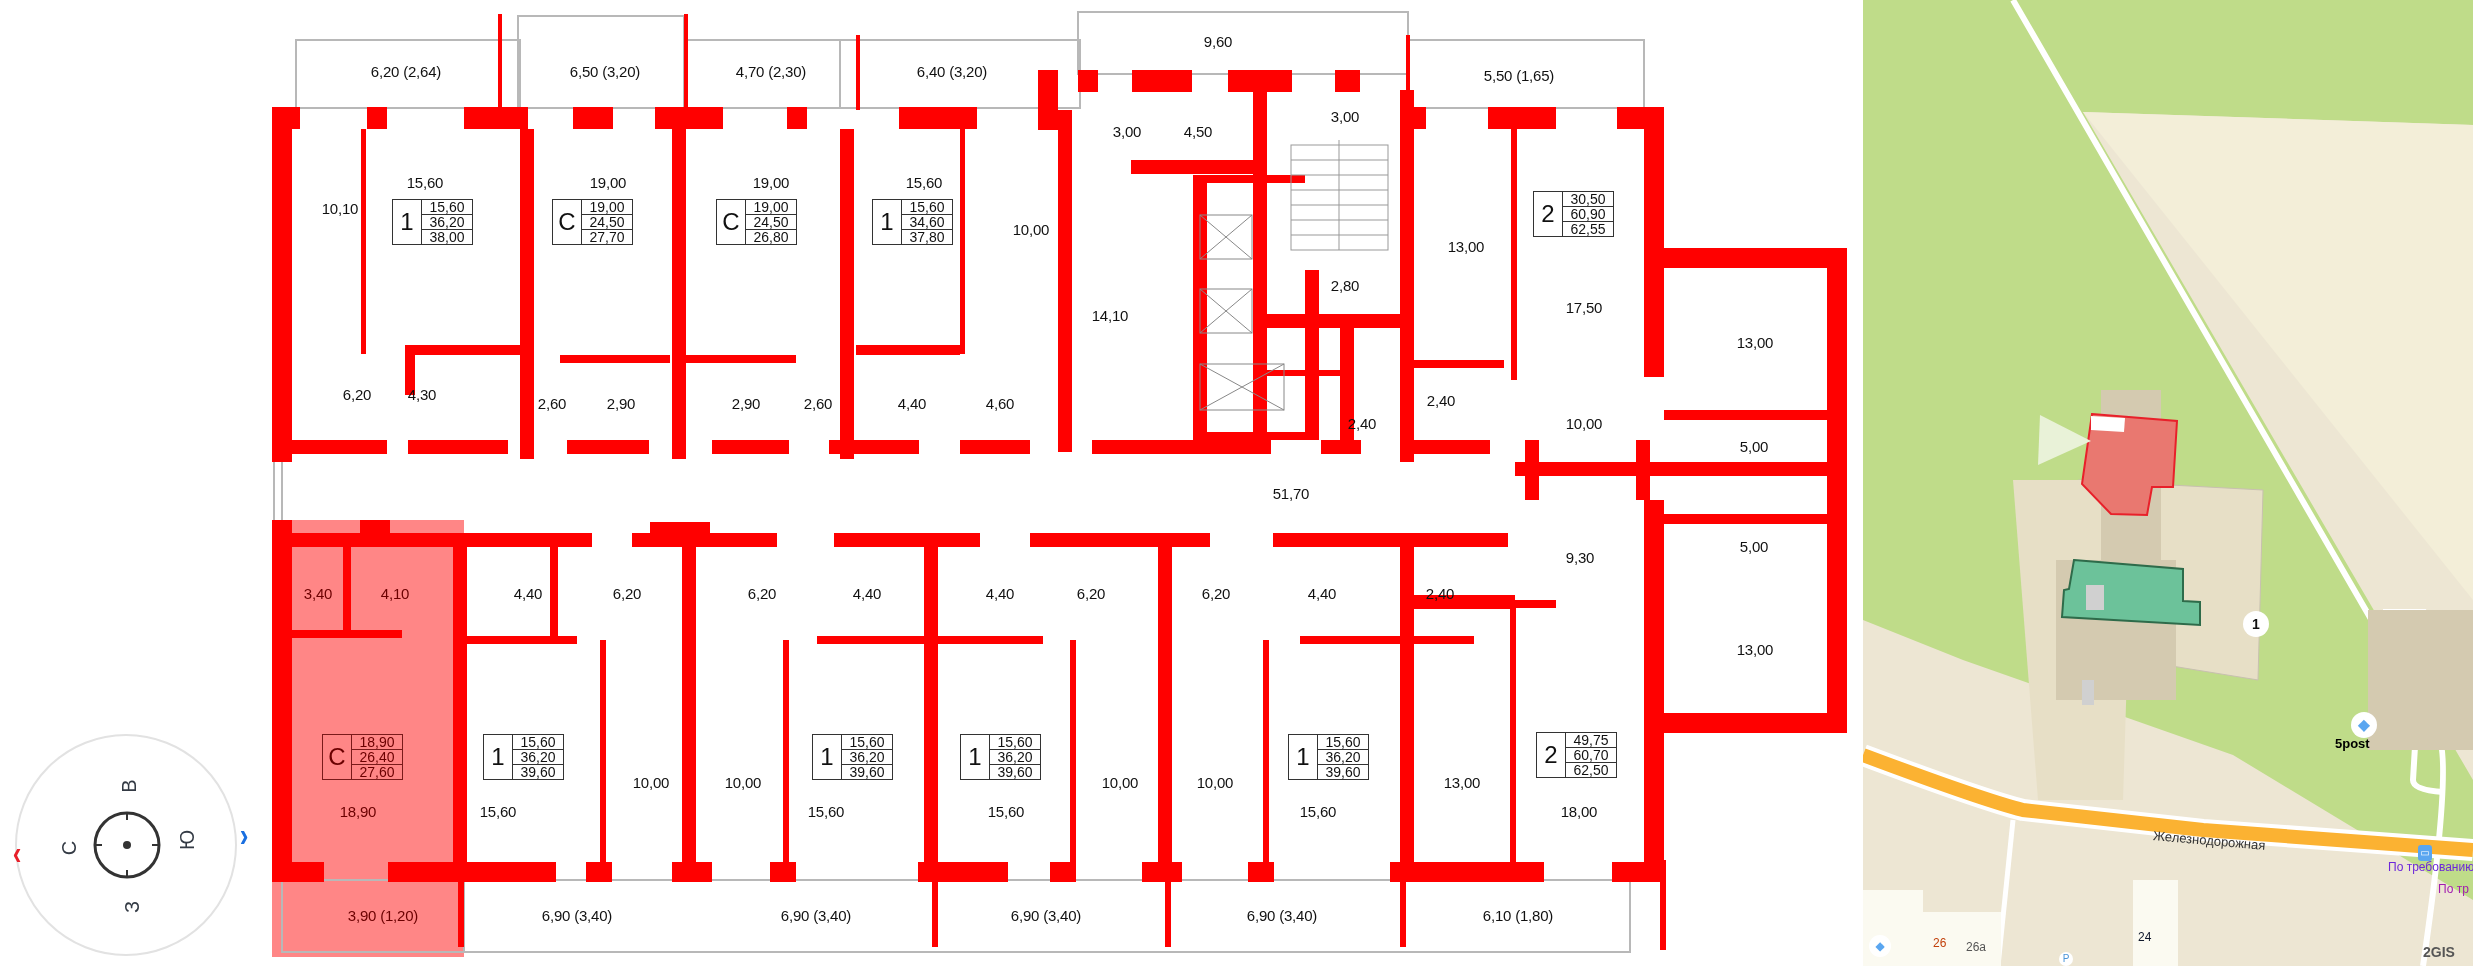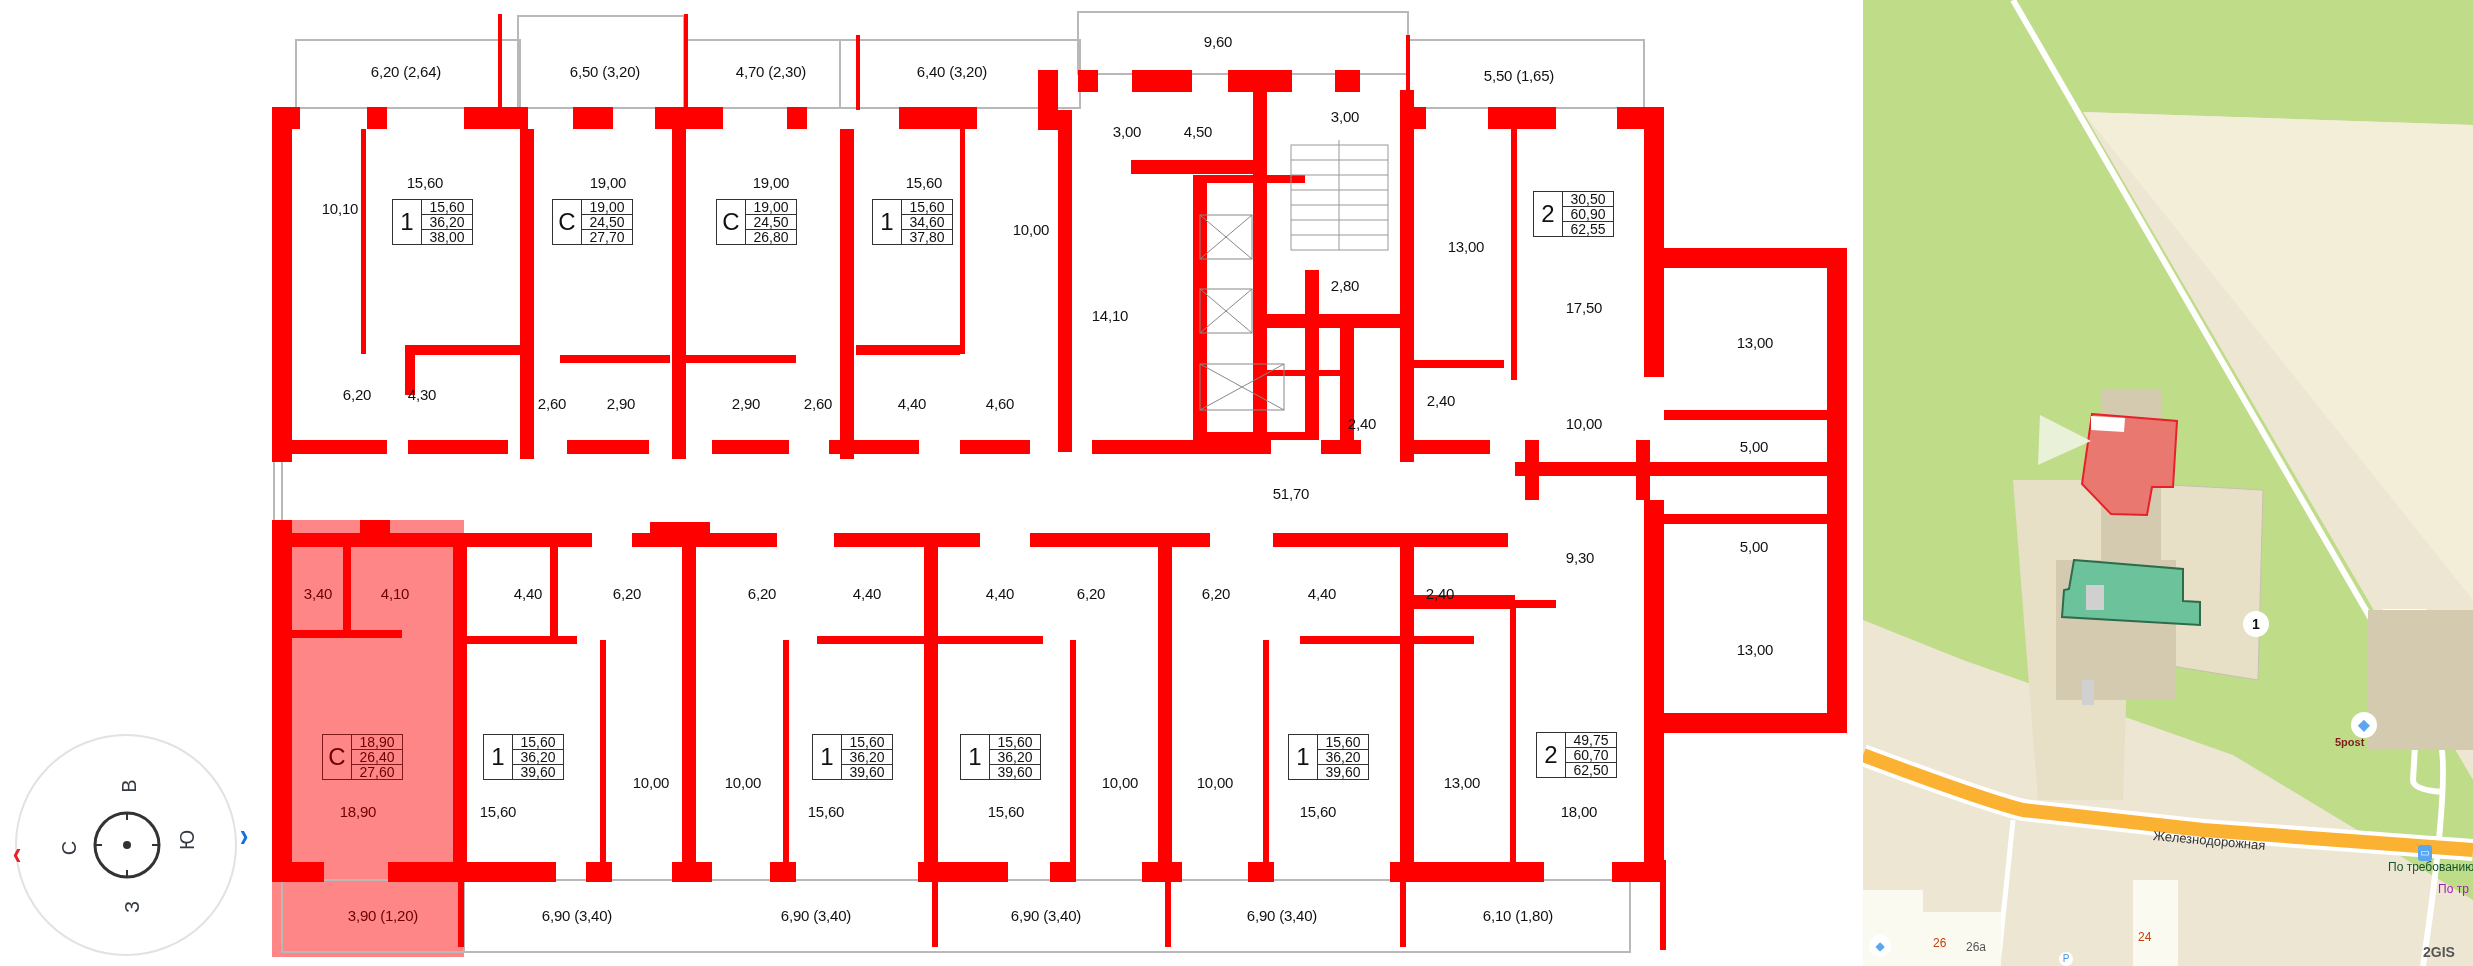--- a/index.html
+++ b/index.html
@@ -385,23 +385,23 @@
     <path d="M520,612 L560,612 L550,780 Q550,790 580,792" fill="none" stroke="#fff" stroke-width="6"></path>
     <line x1="150" y1="820" x2="135" y2="966" stroke="#fff" stroke-width="5"></line>
     <rect x="270" y="880" width="45" height="86" fill="#fbfaf1"></rect>
     <rect x="0" y="890" width="60" height="76" fill="#fbfaf1"></rect>
     <rect x="48" y="912" width="90" height="54" fill="#fbfaf1"></rect>
     <rect x="505" y="610" width="105" height="140" fill="#d4cab0"></rect>
   </svg>
   <div class="mlbl" style="left:380px;top:611px;width:26px;height:26px;border-radius:50%;background:#fff;font:bold 14px 'Liberation Sans',sans-serif;text-align:center;line-height:26px;color:#111">1</div>
   <div class="mlbl" style="left:290px;top:833px;font-size:13px;color:#333;transform:rotate(5deg)">Железнодорожная</div>
   <div class="mlbl" style="left:488px;top:712px;width:26px;height:26px;border-radius:50%;background:#fff;text-align:center;line-height:26px;color:#5aa6f0">◆</div>
-  <div class="mlbl" style="left:472px;top:736px;font-size:11px;font-weight:bold;color:#7f1d1d">5post</div>
+  <div class="mlbl" style="left:472px;top:736px;font-size:13px;font-weight:bold;color:#000000">5post</div>
   <div class="mlbl" style="left:555px;top:845px;width:14px;height:16px;background:#5aa6f0;border-radius:3px;color:#fff;font-size:10px;text-align:center;line-height:16px">▭</div>
-  <div class="mlbl" style="left:525px;top:860px;font-size:12px;color:#14532d">По требованию</div>
+  <div class="mlbl" style="left:525px;top:860px;font-size:12px;color:#6d28d9">По требованию</div>
   <div class="mlbl" style="left:575px;top:882px;font-size:12px;color:#a21caf">По тр</div>
   <div class="mlbl" style="left:70px;top:936px;font-size:12px;color:#c2410c">26</div>
   <div class="mlbl" style="left:103px;top:940px;font-size:12px;color:#555">26а</div>
-  <div class="mlbl" style="left:275px;top:930px;font-size:12px;color:#c2410c">24</div>
+  <div class="mlbl" style="left:275px;top:930px;font-size:12px;color:#0f172a">24</div>
   <div class="mlbl" style="left:6px;top:935px;width:22px;height:22px;border-radius:50%;background:#fff;text-align:center;line-height:22px;color:#5aa6f0;font-size:12px">◆</div>
   <div class="mlbl" style="left:196px;top:952px;width:14px;height:14px;border-radius:50%;background:#fff;color:#4a94d8;font-size:10px;text-align:center;line-height:14px">P</div>
   <div class="mlbl" style="left:560px;top:944px;font-size:14px;font-weight:bold;color:#555">2GIS</div>
 </div>
 
 </body></html>

